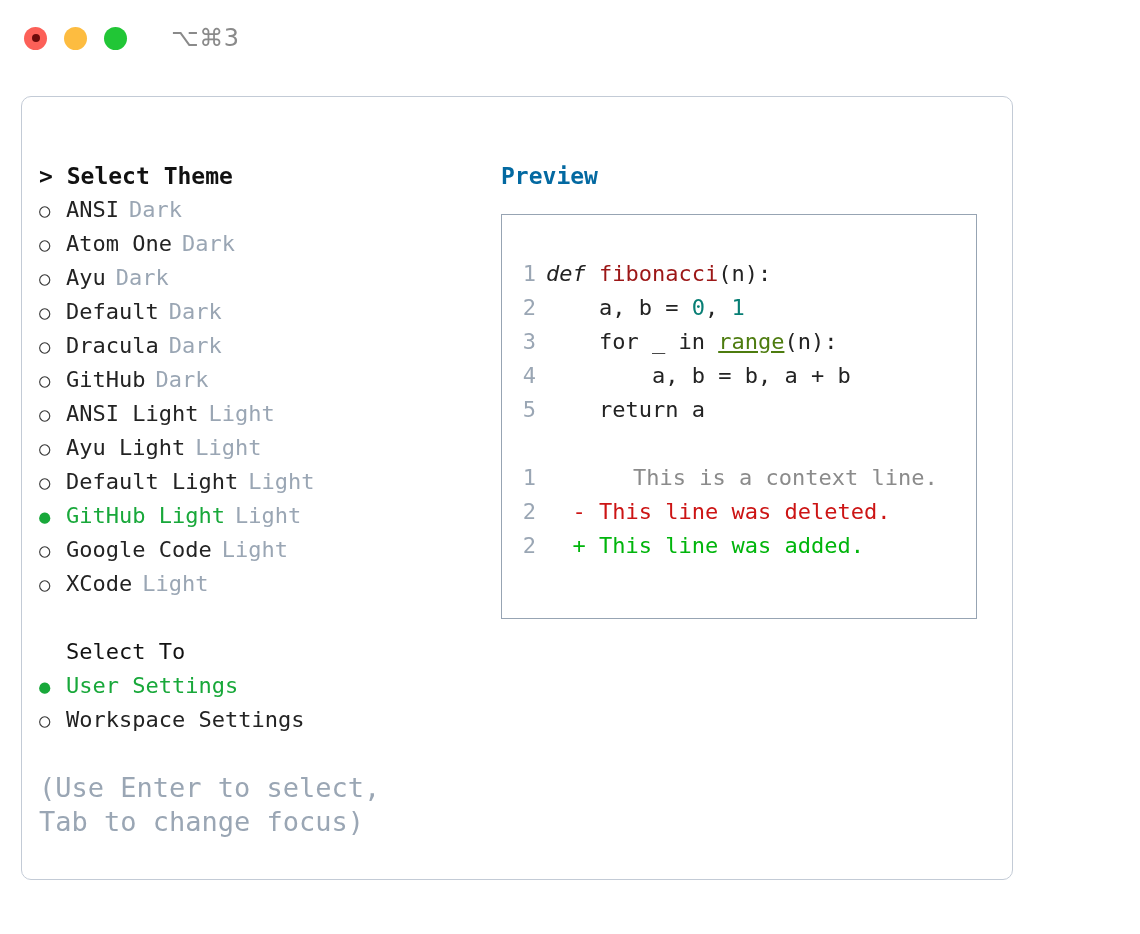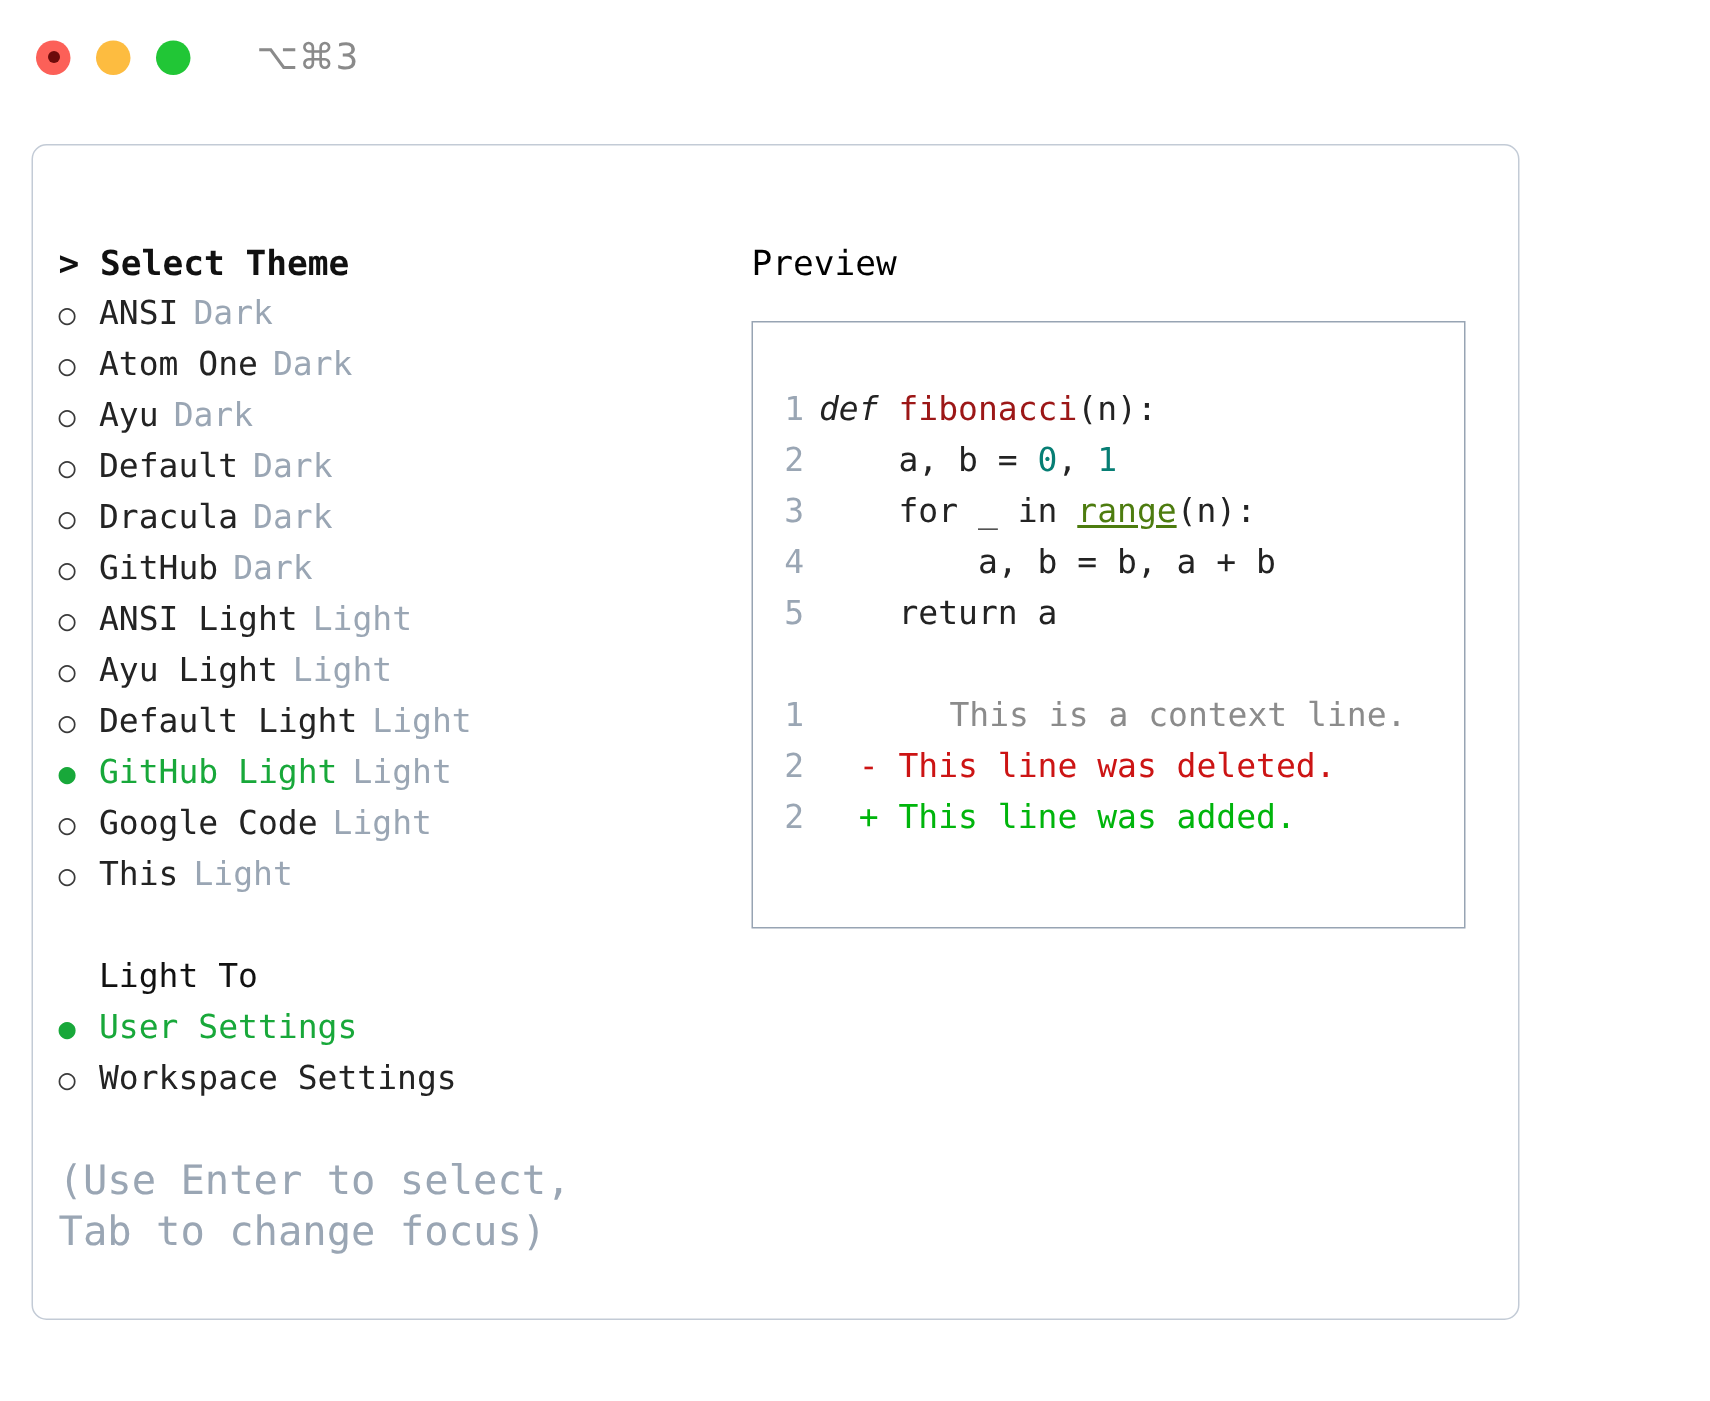--- a/index.html
+++ b/index.html
@@ -150,22 +150,22 @@
 
   
   .right-pane {
     position: absolute;
     left: 479px;
     top: 50px;
     width: 490px;
   }
   .preview-title {
     font-size: 23px;
-    font-weight: normal;
-    color: #000000;
+    font-weight: bold;
+    color: #0369a1;
     line-height: 34px;
     margin-bottom: 21px;
     white-space: pre;
   }
   .preview-box {
     width: 476px;
     height: 405px;
     border: 1.5px solid #97a4b3;
     box-sizing: border-box;
     background: #ffffff;
@@ -225,26 +225,26 @@
             <div class="opt-row"><span class="opt-marker">○</span><span class="opt-label">Atom One</span><span class="opt-tag">Dark</span></div>
             <div class="opt-row"><span class="opt-marker">○</span><span class="opt-label">Ayu</span><span class="opt-tag">Dark</span></div>
             <div class="opt-row"><span class="opt-marker">○</span><span class="opt-label">Default</span><span class="opt-tag">Dark</span></div>
             <div class="opt-row"><span class="opt-marker">○</span><span class="opt-label">Dracula</span><span class="opt-tag">Dark</span></div>
             <div class="opt-row"><span class="opt-marker">○</span><span class="opt-label">GitHub</span><span class="opt-tag">Dark</span></div>
             <div class="opt-row"><span class="opt-marker">○</span><span class="opt-label">ANSI Light</span><span class="opt-tag">Light</span></div>
             <div class="opt-row"><span class="opt-marker">○</span><span class="opt-label">Ayu Light</span><span class="opt-tag">Light</span></div>
             <div class="opt-row"><span class="opt-marker">○</span><span class="opt-label">Default Light</span><span class="opt-tag">Light</span></div>
             <div class="opt-row selected"><span class="opt-marker">●</span><span class="opt-label">GitHub Light</span><span class="opt-tag">Light</span></div>
             <div class="opt-row"><span class="opt-marker">○</span><span class="opt-label">Google Code</span><span class="opt-tag">Light</span></div>
-            <div class="opt-row"><span class="opt-marker">○</span><span class="opt-label">This</span><span class="opt-tag">Light</span></div>
+            <div class="opt-row"><span class="opt-marker">○</span><span class="opt-label">XCode</span><span class="opt-tag">Light</span></div>
           </div>
 
         <div class="section-gap"></div>
 
-        <div class="subheading">Light To</div>
+        <div class="subheading">Select To</div>
         <div class="opt-list" id="apply-list">
             <div class="opt-row selected"><span class="opt-marker">●</span><span class="opt-label">User Settings</span></div>
             <div class="opt-row"><span class="opt-marker">○</span><span class="opt-label">Workspace Settings</span></div>
           </div>
 
         <div class="hint">(Use Enter to select, Tab to change focus)</div>
       </div>
 
       <div class="right-pane">
         <div class="preview-title">Preview</div>

